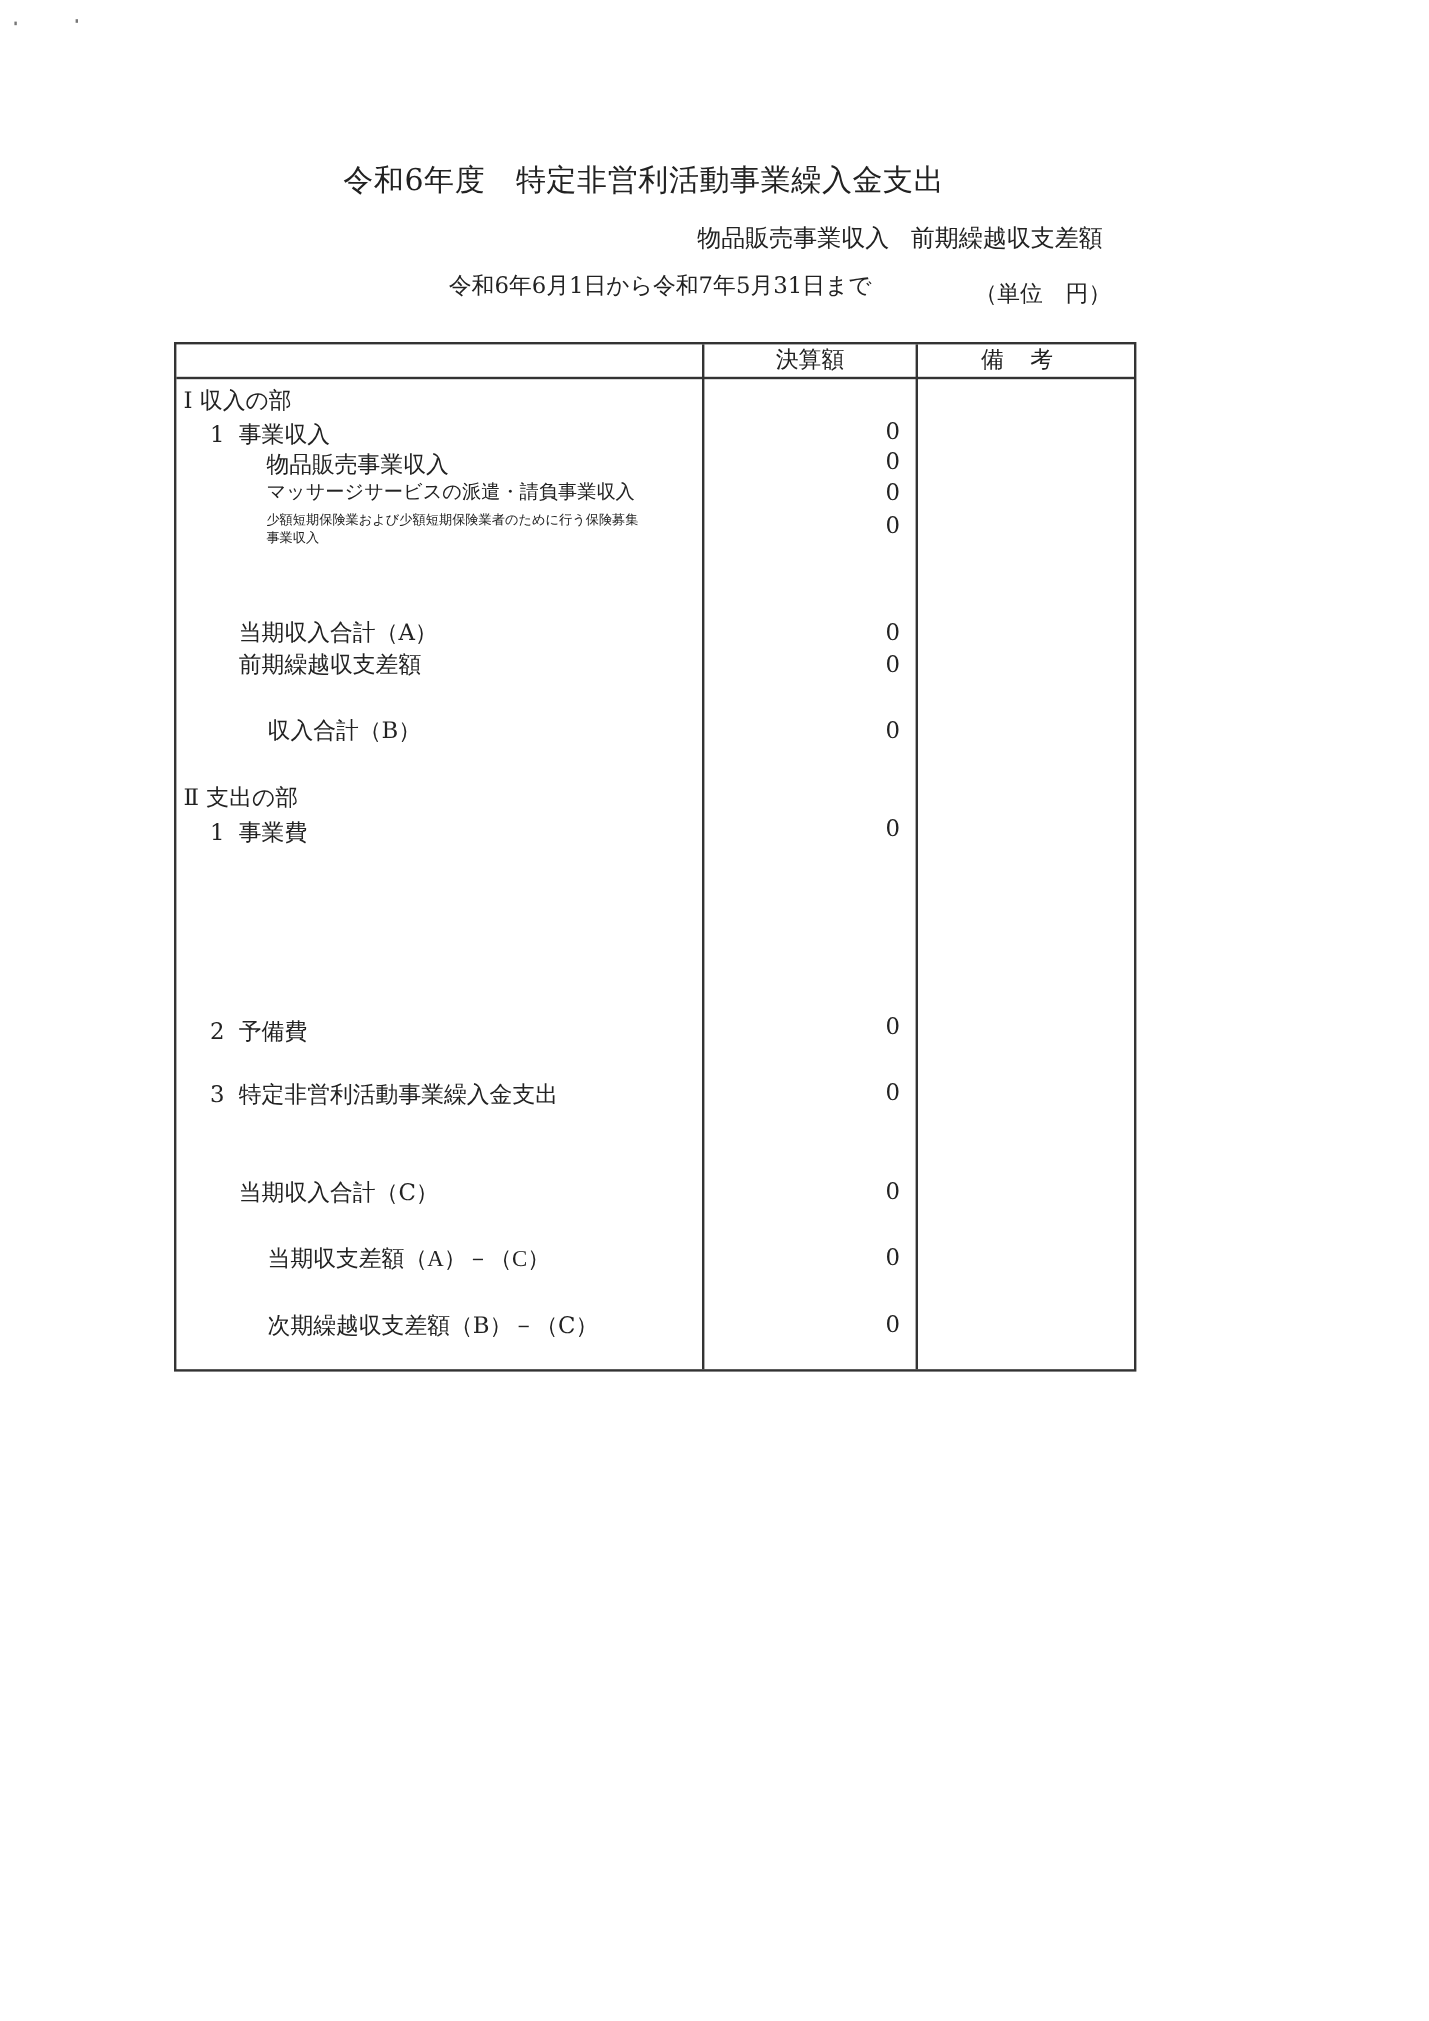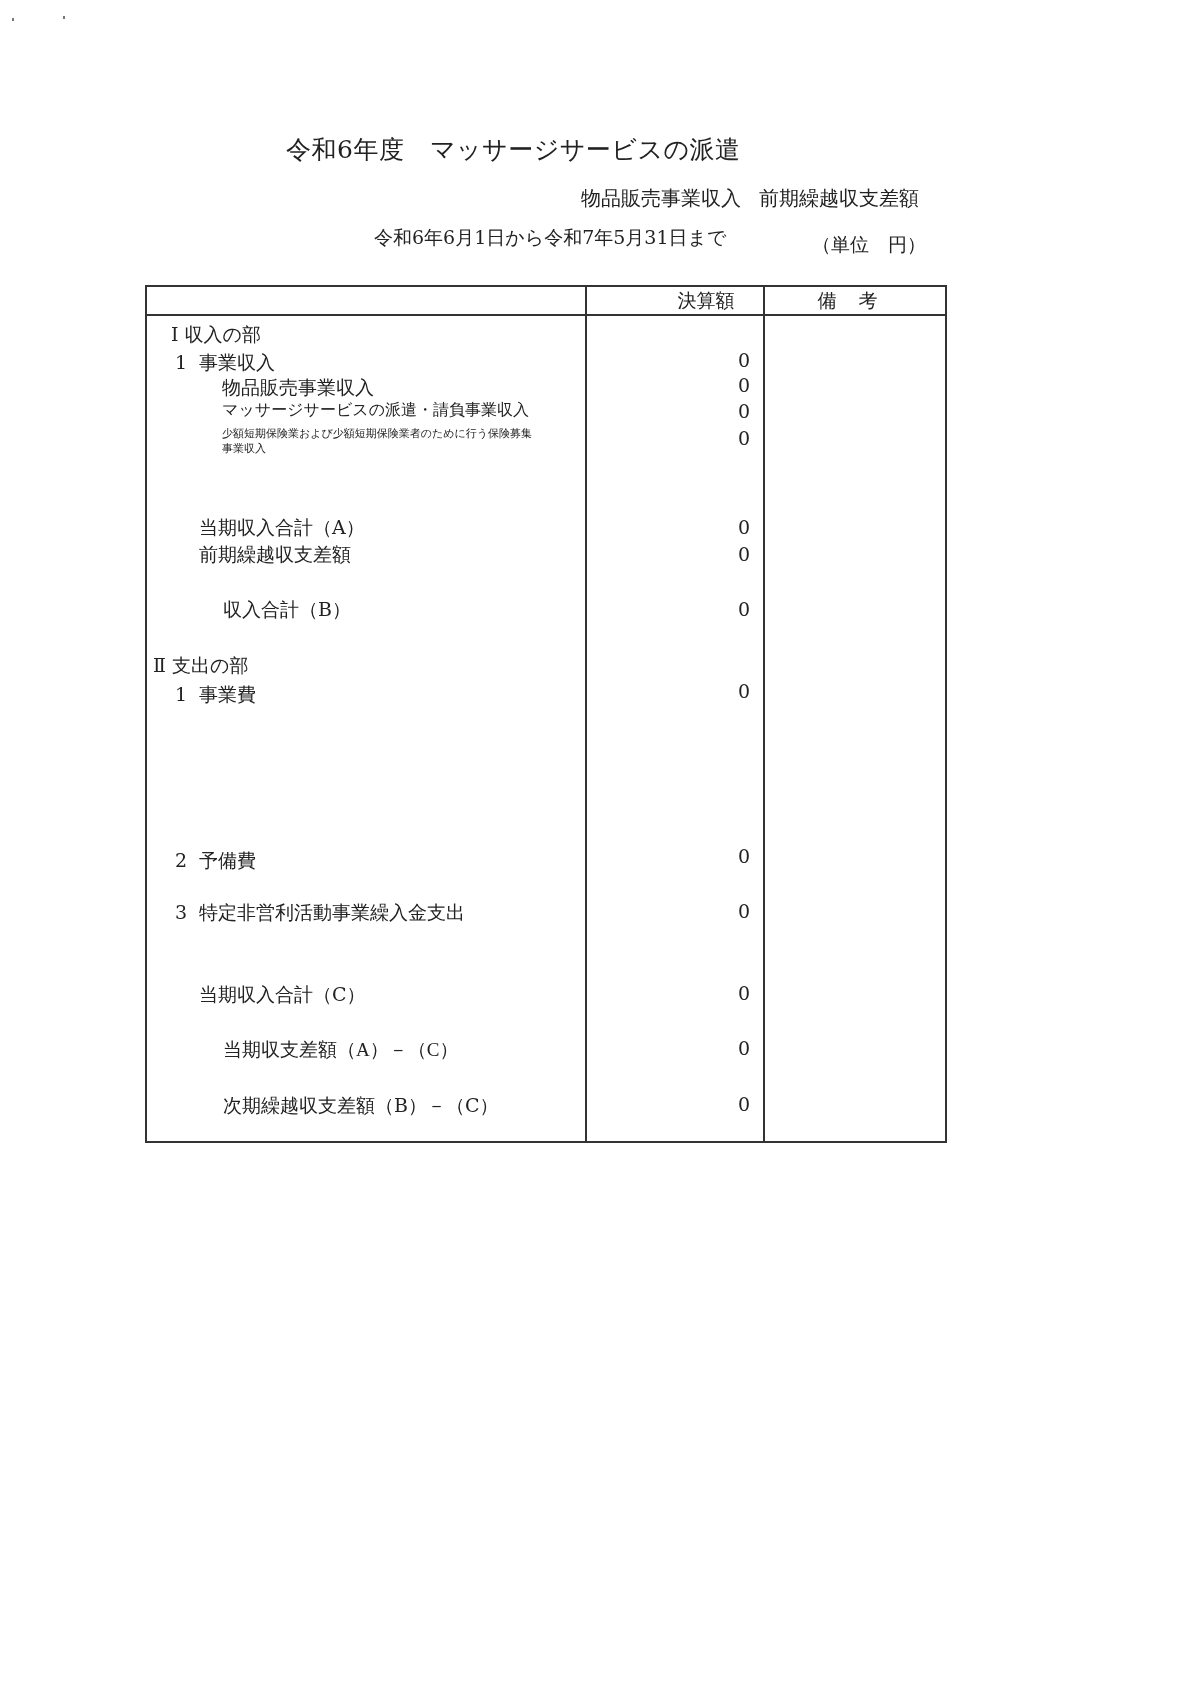--- a/index.html
+++ b/index.html
@@ -85,21 +85,21 @@
       top: 0;
       height: 27px;
       line-height: 27px;
       font-size: 19px;
       color: #222;
       text-align: center;
       white-space: nowrap;
     }
     .th.subject { left: 0; width: 438px; }
     .th.subject .gap { display: inline-block; width: 118px; }
-    .th.amount { left: 463px; width: 192px; }
+    .th.amount { left: 432px; width: 192px; }
     .th.remarks { left: 618px; width: 165px; }
     .th.remarks .gap { display: inline-block; width: 22px; }
 
     .row-label {
       position: absolute;
       white-space: nowrap;
       font-size: 19px;
       line-height: 22px;
       color: #222;
     }
@@ -122,40 +122,40 @@
       line-height: 22px;
       color: #222;
     }
   </style>
 </head>
 <body>
 
 <div class="speck" style="left:12px;top:18px;"></div>
 <div class="speck" style="left:63px;top:16px;"></div>
 
-<div class="title">令和6年度　マッサージサービスの派遣</div>
+<div class="title">令和6年度　特定非営利活動事業繰入金支出</div>
 
 <div class="org">
   <span>物品販売事業収入</span><span class="gap"></span><span>前期繰越収支差額</span>
 </div>
 
 <div class="period">令和6年6月1日から令和7年5月31日まで</div>
 <div class="unit">（単位　円）</div>
 
 <div class="table">
   <div class="vline c1"></div>
   <div class="vline c2"></div>
   <div class="hline"></div>
 
   <div class="th amount">決算額</div>
   <div class="th remarks">
     <span>備</span><span class="gap"></span><span>考</span>
   </div>
 
-  <div class="row-label" style="left:24px;top:36px;">Ⅰ 収入の部</div>
+  <div class="row-label" style="left:6px;top:36px;">Ⅰ 収入の部</div>
 
   <div class="row-label" style="left:28px;top:64px;">
     <span class="num-prefix">1</span><span>事業収入</span>
   </div>
   <div class="val" style="top:62px;">0</div>
 
   <div class="row-label" style="left:75px;top:89px;">物品販売事業収入</div>
   <div class="val" style="top:87px;">0</div>
 
   <div class="row-label mid" style="left:75px;top:113px;">マッサージサービスの派遣・請負事業収入</div>

